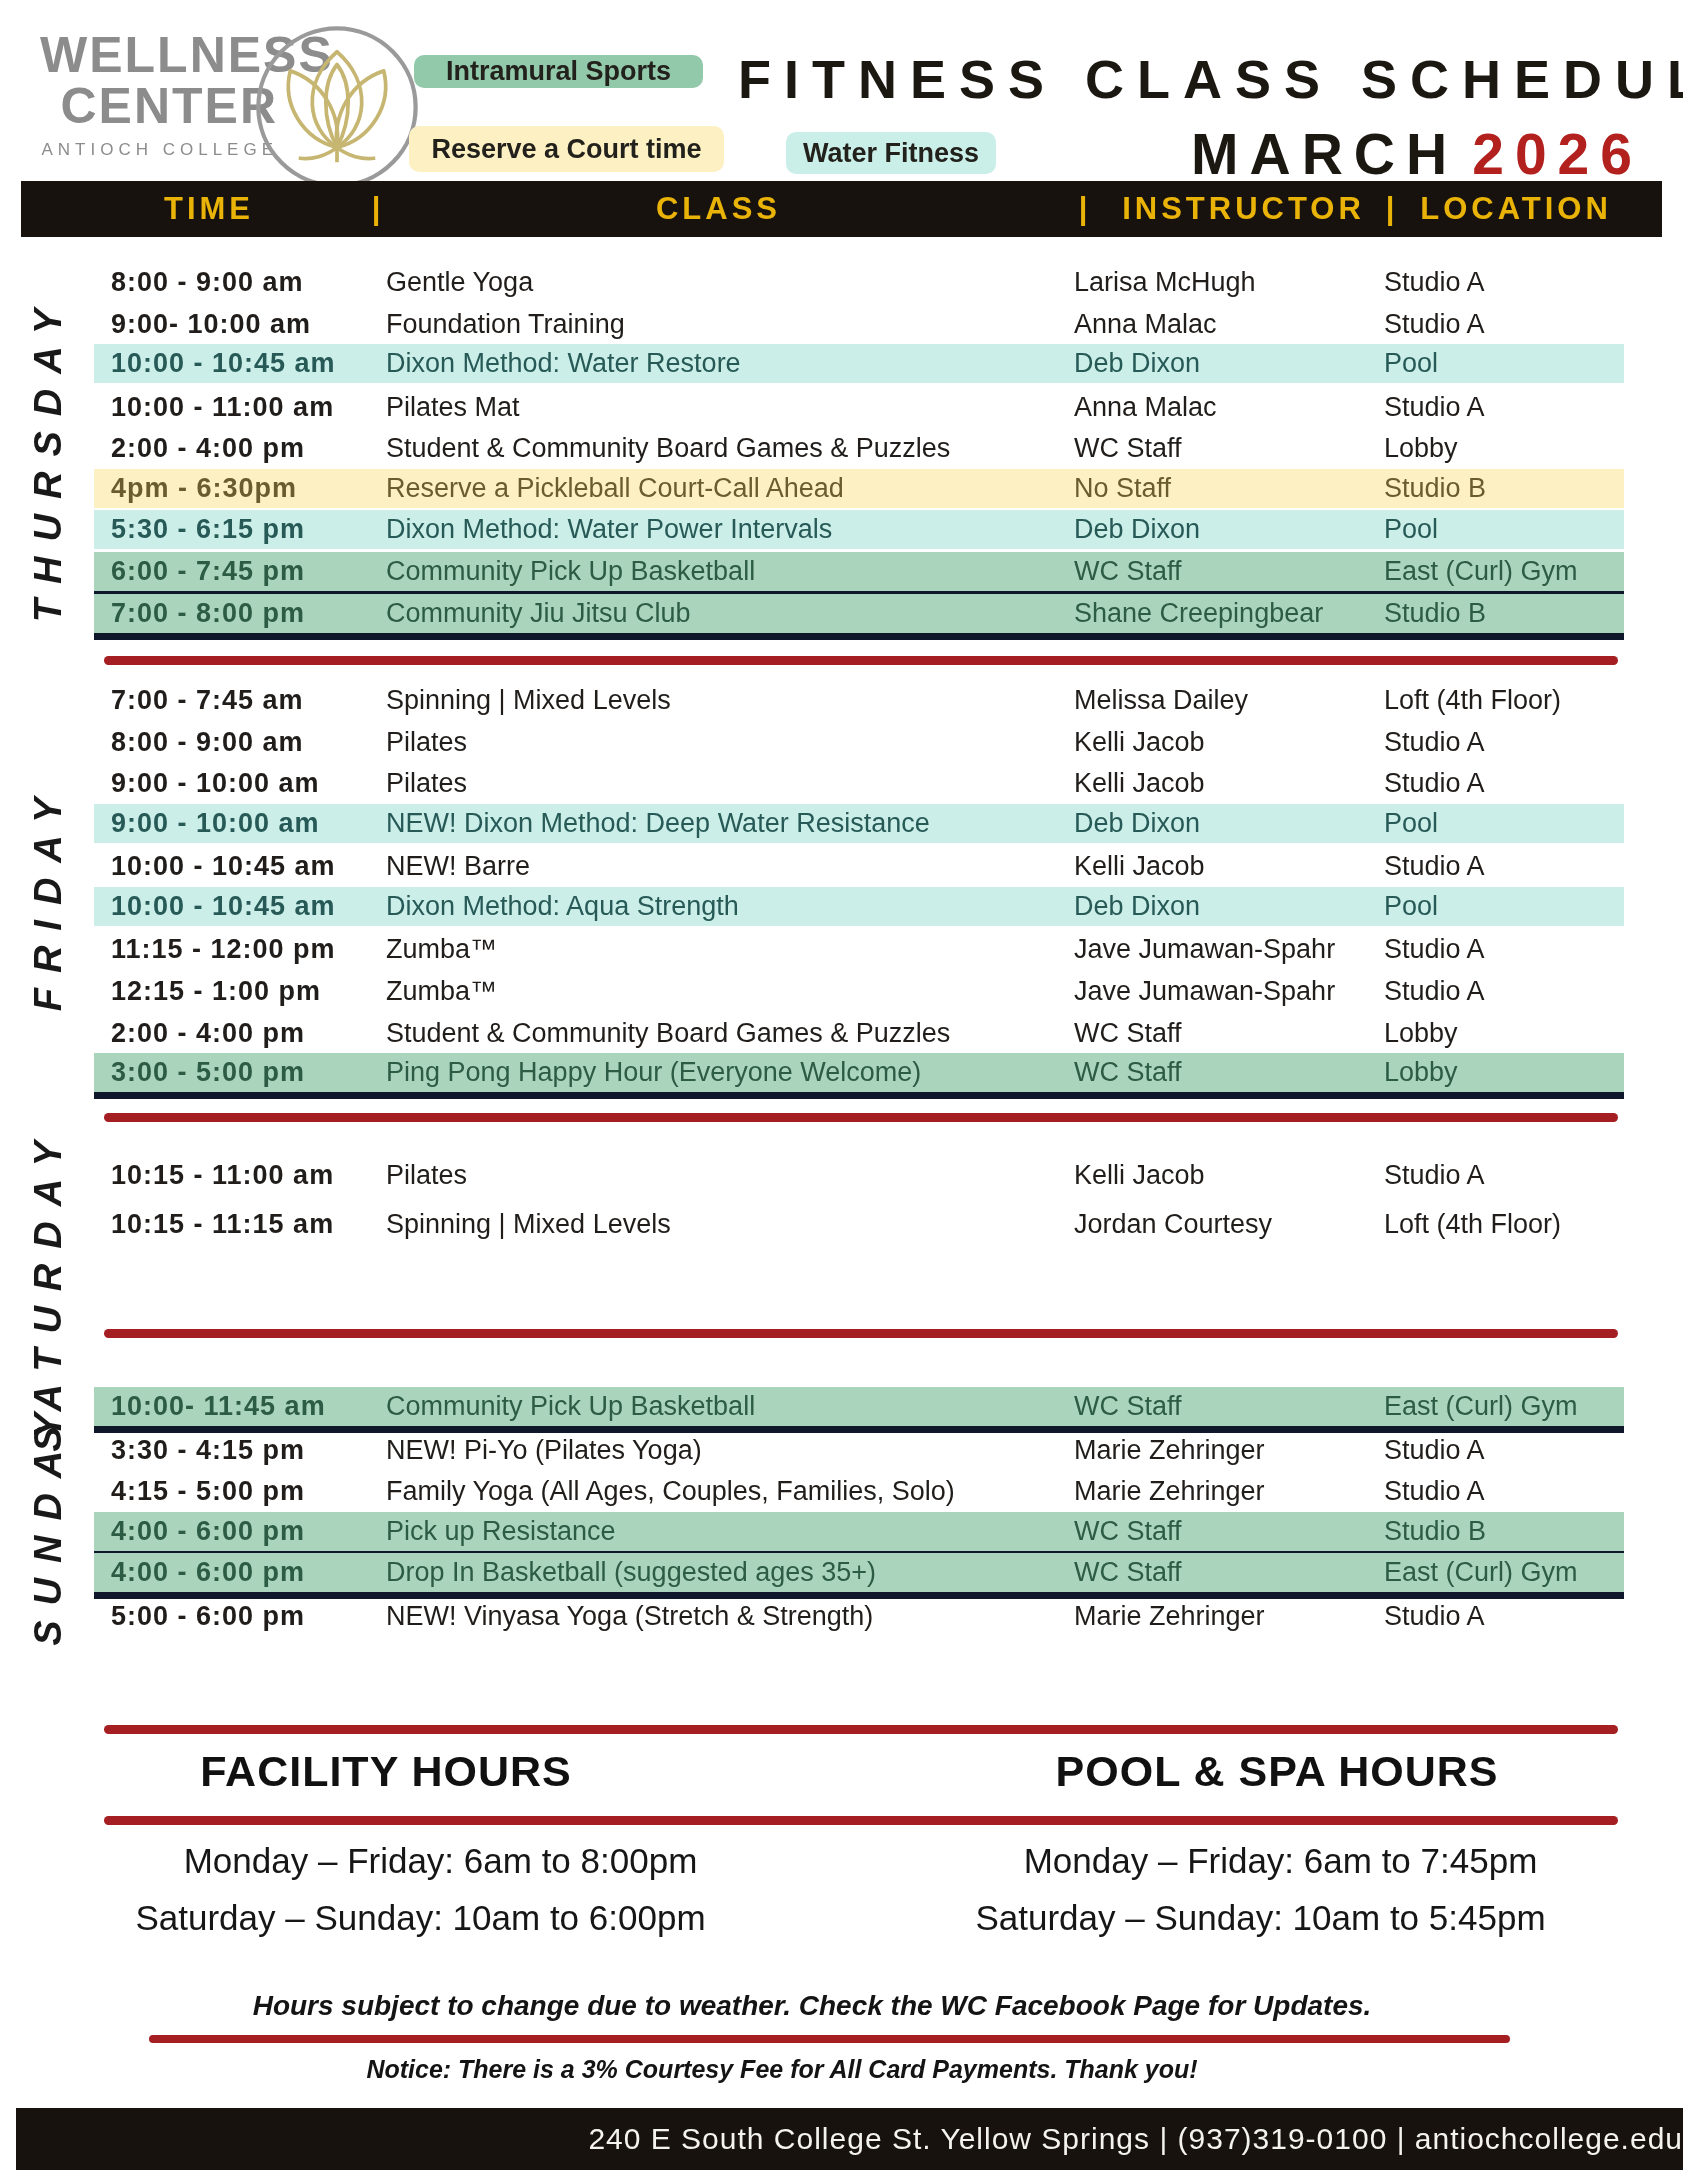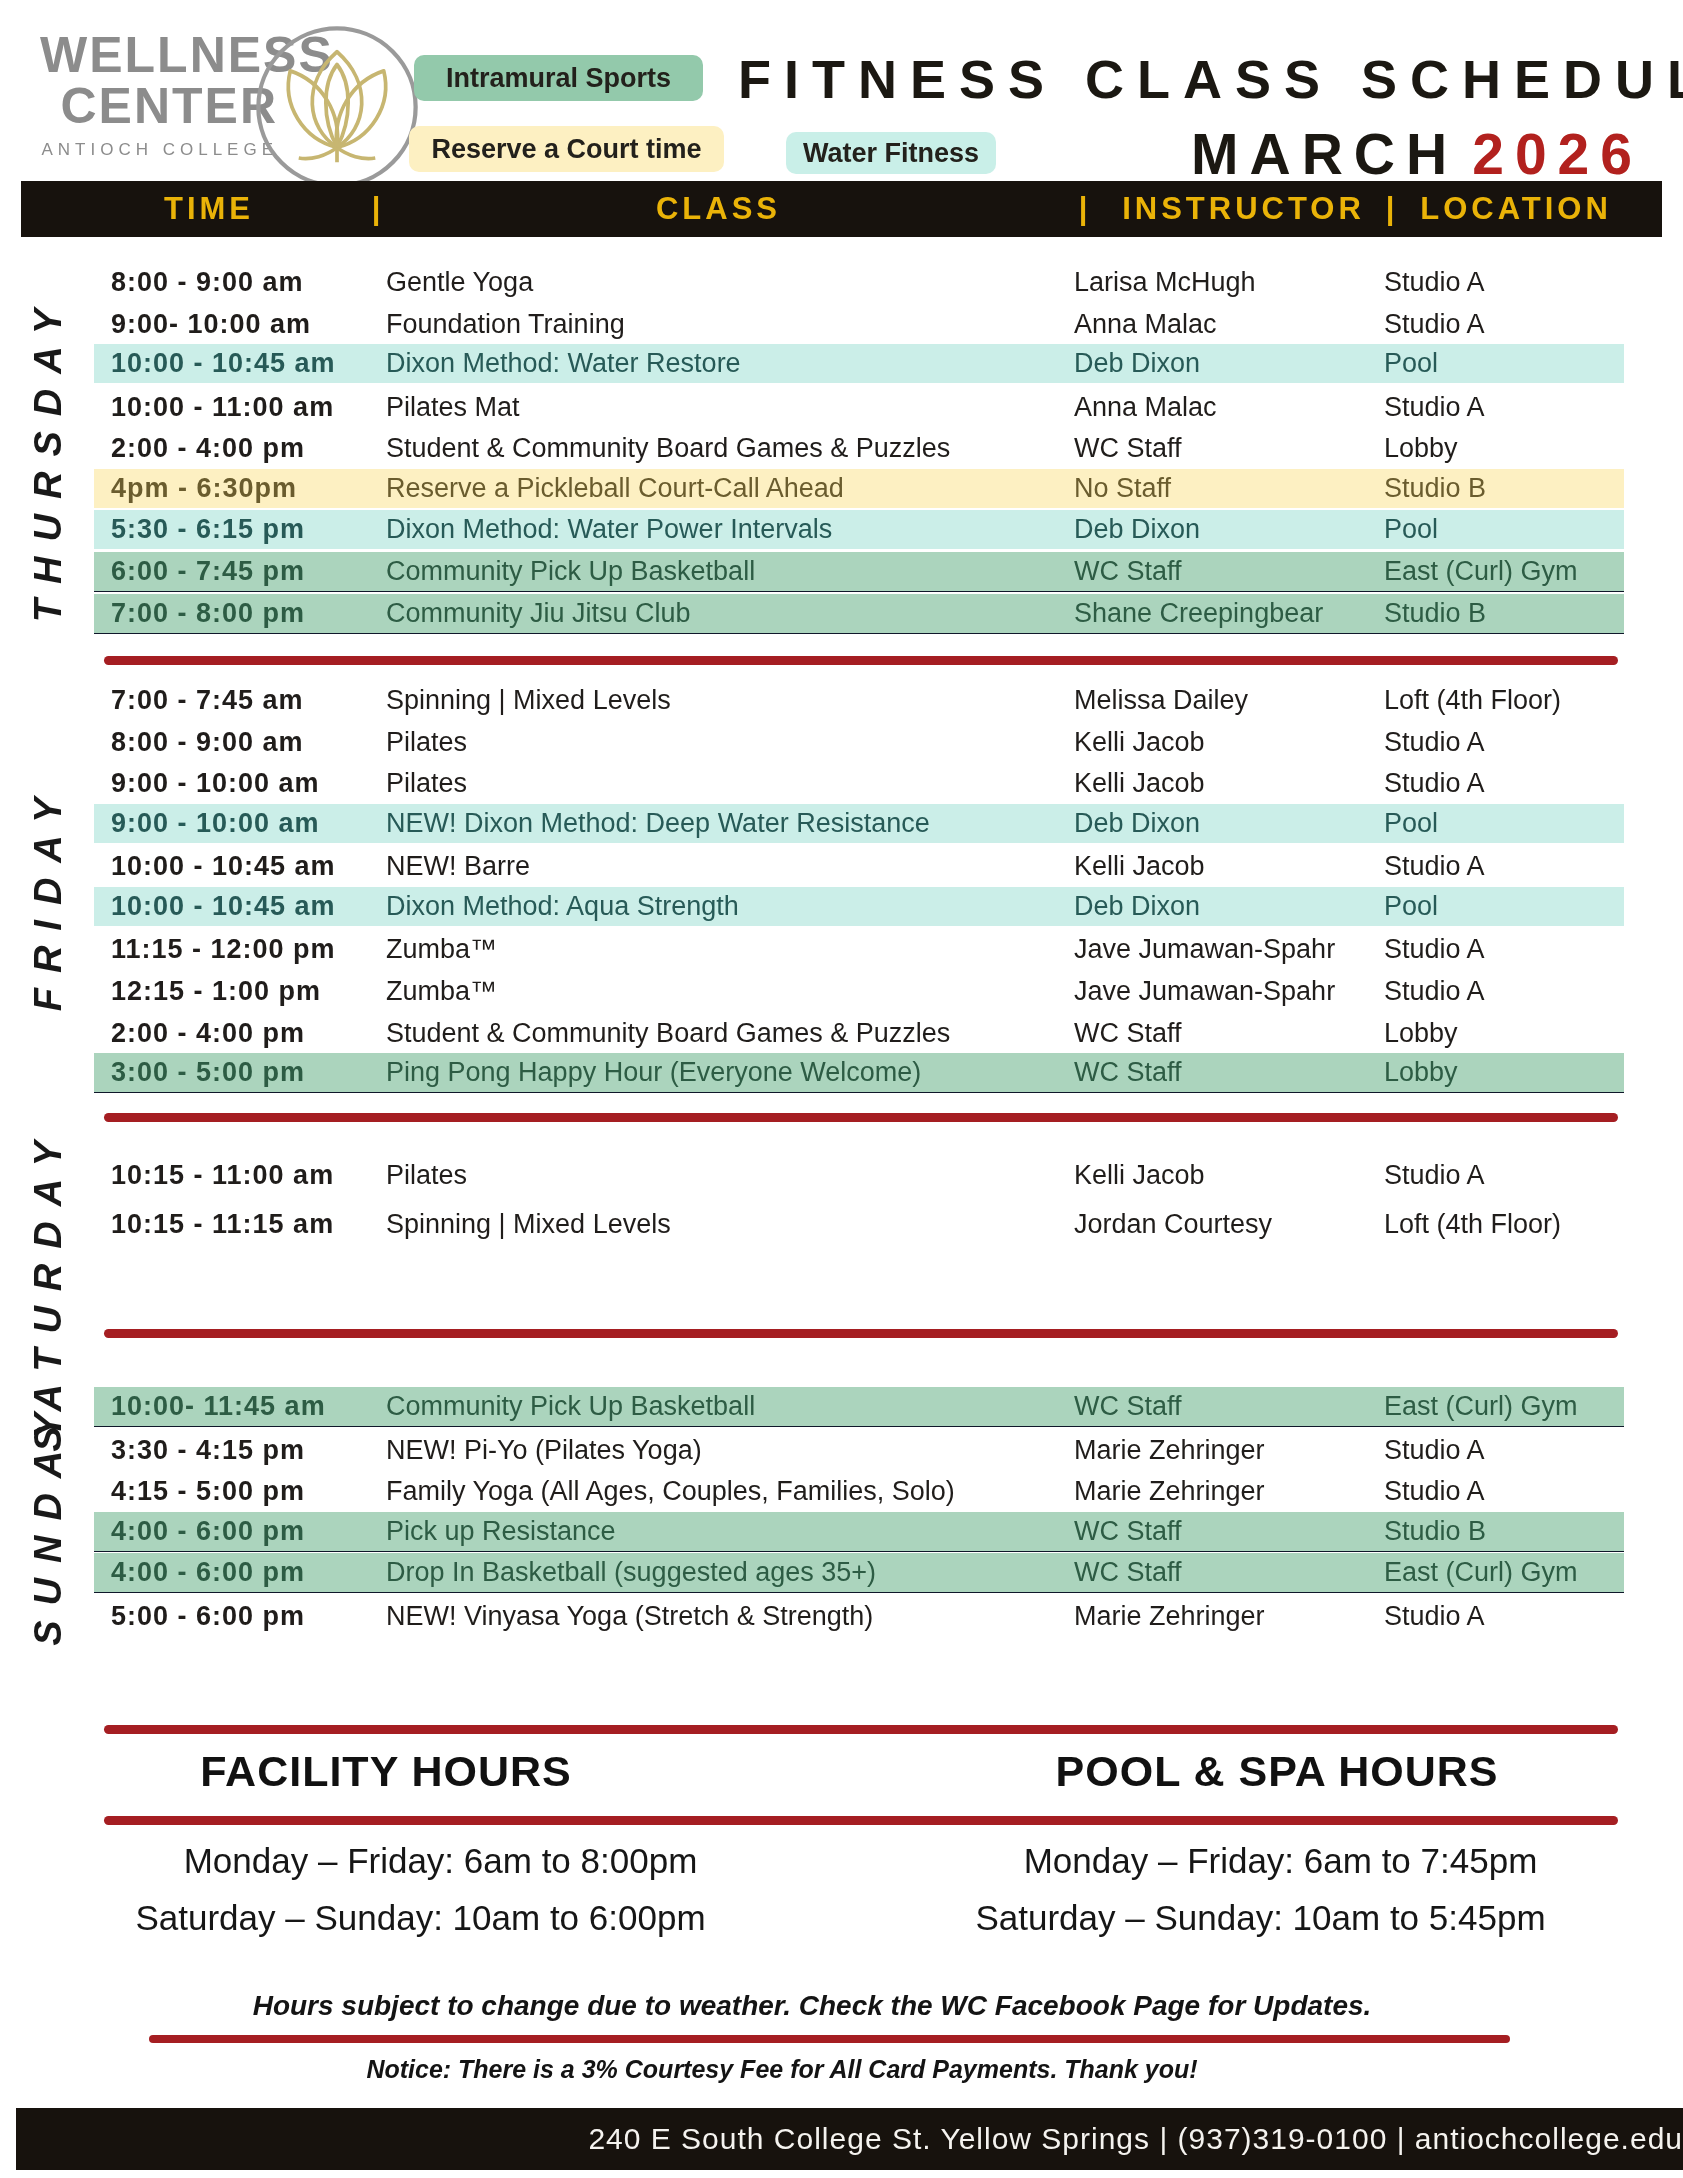--- a/index.html
+++ b/index.html
@@ -8,21 +8,21 @@
     font-family:"Liberation Sans", sans-serif;color:#1f1c1a;overflow:hidden;margin:0 auto;
   }
   
   .logo-text{position:absolute;left:40px;top:30px;width:238px;text-align:right;color:#8c8c8c;}
   .logo-line1{font-size:50px;font-weight:600;letter-spacing:2px;line-height:51px;}
   .logo-line2{font-size:50px;font-weight:600;letter-spacing:2px;line-height:51px;}
   .logo-line3{font-size:17px;font-weight:500;letter-spacing:5px;margin-top:8px;}
   .logo-flower{position:absolute;left:252px;top:22px;}
   .badge{position:absolute;border-radius:10px;font-size:27px;font-weight:600;color:#23211c;
          display:flex;align-items:center;justify-content:center;}
-  .badge-sport{left:414px;top:55px;width:289px;height:46px;background:#93c9ab;}
+  .badge-sport{left:414px;top:55px;width:289px;height:33px;background:#93c9ab;}
   .badge-court{left:409px;top:126px;width:315px;height:46px;background:#fdf0c2;}
   .badge-water{left:786px;top:132px;width:210px;height:42px;background:#c9efe8;}
   .main-title{position:absolute;left:738px;top:48px;width:911px;text-align:right;
               font-size:54px;font-weight:800;letter-spacing:13px;color:#1b1812;white-space:nowrap;}
   .month-line{position:absolute;left:990px;top:121px;width:653px;text-align:right;
               font-size:57px;font-weight:800;letter-spacing:11px;white-space:nowrap;color:#1b1812;}
   .month-line .year{color:#b2211e;margin-left:14px;}
   
   .col-bar{position:absolute;left:21px;top:181px;width:1641px;height:56px;background:#17120d;}
   .col-bar span{position:absolute;top:0;height:56px;line-height:56px;color:#eab308;
@@ -39,21 +39,21 @@
   #sec-thursday{top:261px;height:374px;}
   #sec-friday{top:679px;height:416px;}
   #sec-saturday{top:1151px;height:97px;}
   #sec-sunday{top:1387px;height:249px;}
   .day-label{position:absolute;transform:rotate(-90deg);text-align:center;
              font-style:italic;font-weight:800;font-size:38px;letter-spacing:15px;color:#191919;
              height:46px;line-height:46px;white-space:nowrap;}
   .row{position:absolute;left:94px;width:1530px;}
   .row.water{background:#cbeee8;border-bottom:3px solid #ffffff;}
   .row.court{background:#fdf0c2;border-bottom:3px solid #ffffff;}
-  .row.sport{background:#abd4bd;border-bottom:1px solid #0f172a;text-align:right;}
+  .row.sport{background:#abd4bd;border-bottom:7px solid #0f172a;text-align:right;}
   .cell{position:absolute;top:0;height:100%;display:flex;align-items:center;
         font-size:27px;white-space:nowrap;color:#201d1b;}
   .cell.time{left:17px;width:267px;font-weight:700;letter-spacing:1px;}
   .cell.cls{left:292px;width:683px;}
   .cell.instr{left:980px;width:302px;}
   .cell.loc{left:1290px;width:238px;}
   .row.water .cell{color:#275a57;}
   .row.court .cell{color:#6a5c2e;}
   .row.sport .cell{color:#2d5c44;}
   

